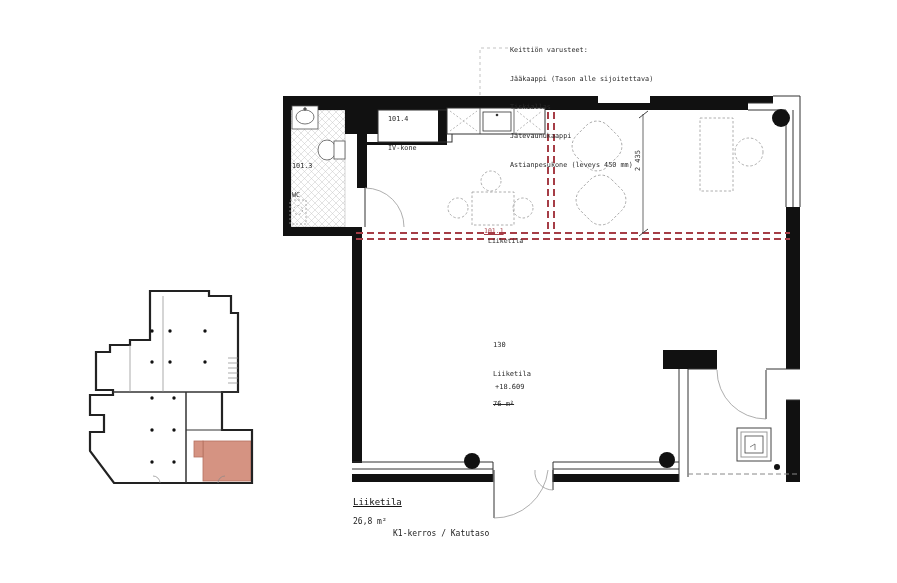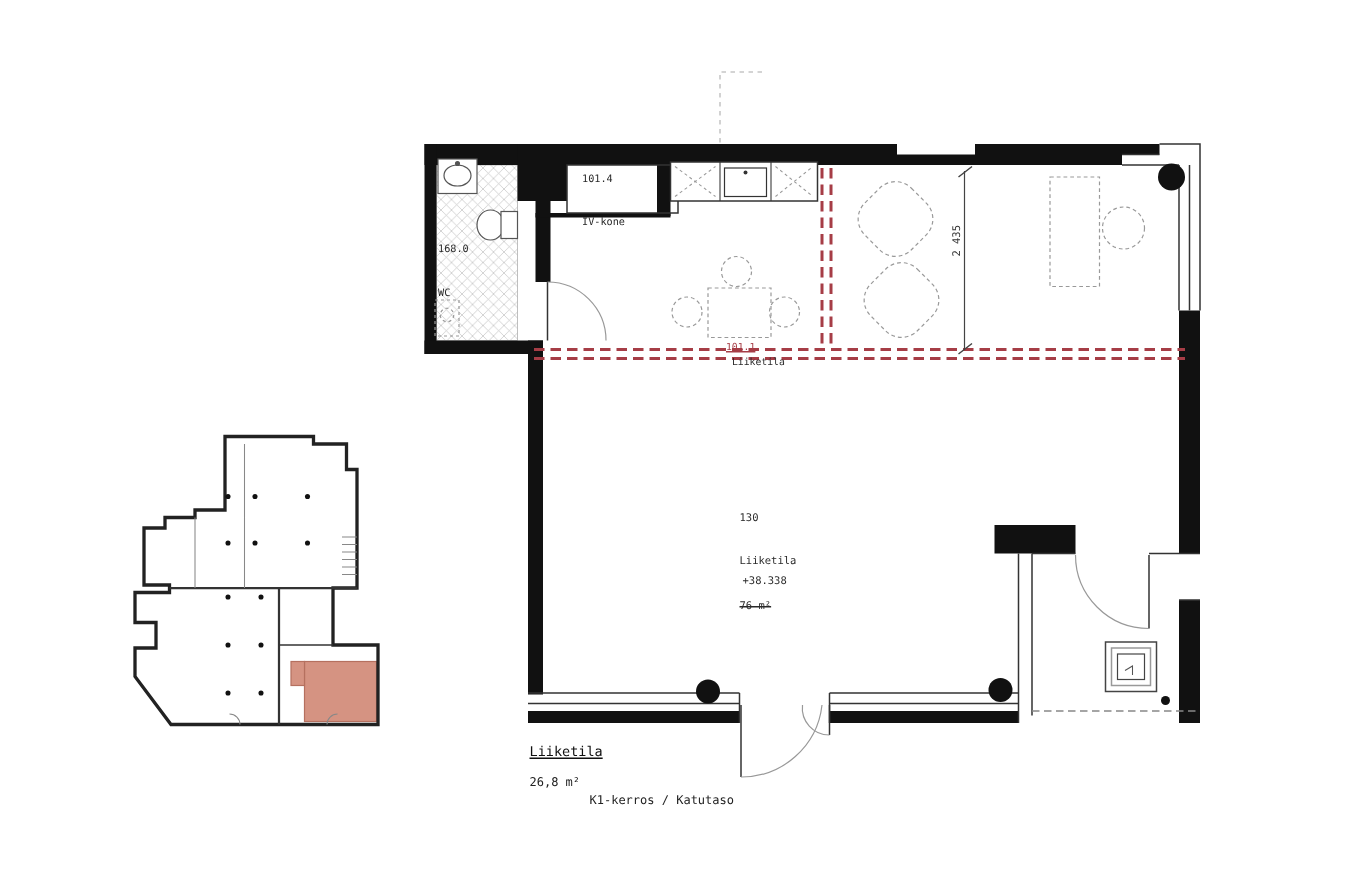--- a/index.html
+++ b/index.html
@@ -152,41 +152,48 @@
       <circle cx="152" cy="398" r="1.7"></circle>
           <circle cx="174" cy="398" r="1.7"></circle>
       <circle cx="152" cy="430" r="1.7"></circle>
           <circle cx="174" cy="430" r="1.7"></circle>
       <circle cx="152" cy="462" r="1.7"></circle>
           <circle cx="174" cy="462" r="1.7"></circle>
     </g>
   </g>
 </svg>
 
+<div class="lbl notes" style="left:510px;top:27px;">
+  <div>Keittiön varusteet:</div>
+  <div>Jääkaappi (Tason alle sijoitettava)</div>
+  <div>Tiskiallas</div>
+  <div>Jätevaunukaappi</div>
+  <div>Astianpesukone (leveys 450 mm)</div>
+</div>
 
 <div class="lbl" style="left:388px;top:96px;">
   <div>101.4</div>
   <div>IV-kone</div>
 </div>
 
 <div class="lbl" style="left:292px;top:143px;">
-  <div>168.0</div>
+  <div>101.3</div>
   <div>WC</div>
 </div>
 
 <div class="lbl red" style="left:484px;top:227px;font-size:6.5px;text-decoration:underline;">101.1</div>
 <div class="lbl" style="left:488px;top:237px;font-size:6.5px;">Liiketila</div>
 
 <div class="lbl main-tag" style="left:493px;top:321px;">
   <div>130</div>
   <div>Liiketila</div>
   <div class="struck">76 m²</div>
 </div>
 
-<div class="lbl" style="left:495px;top:383px;font-size:7px;">+38.338</div>
+<div class="lbl" style="left:495px;top:383px;font-size:7px;">+18.609</div>
 
 <div class="lbl dim-v" style="left:634px;top:150px;">2 435</div>
 
 <div class="lbl title-name" style="left:353px;top:498px;">Liiketila</div>
 <div class="lbl title-line" style="left:353px;top:517px;">26,8 m²</div>
 <div class="lbl title-line" style="left:353px;top:529px;padding-left:40px;">K1-kerros / Katutaso</div>
 
 </div>
 
 </body></html>

